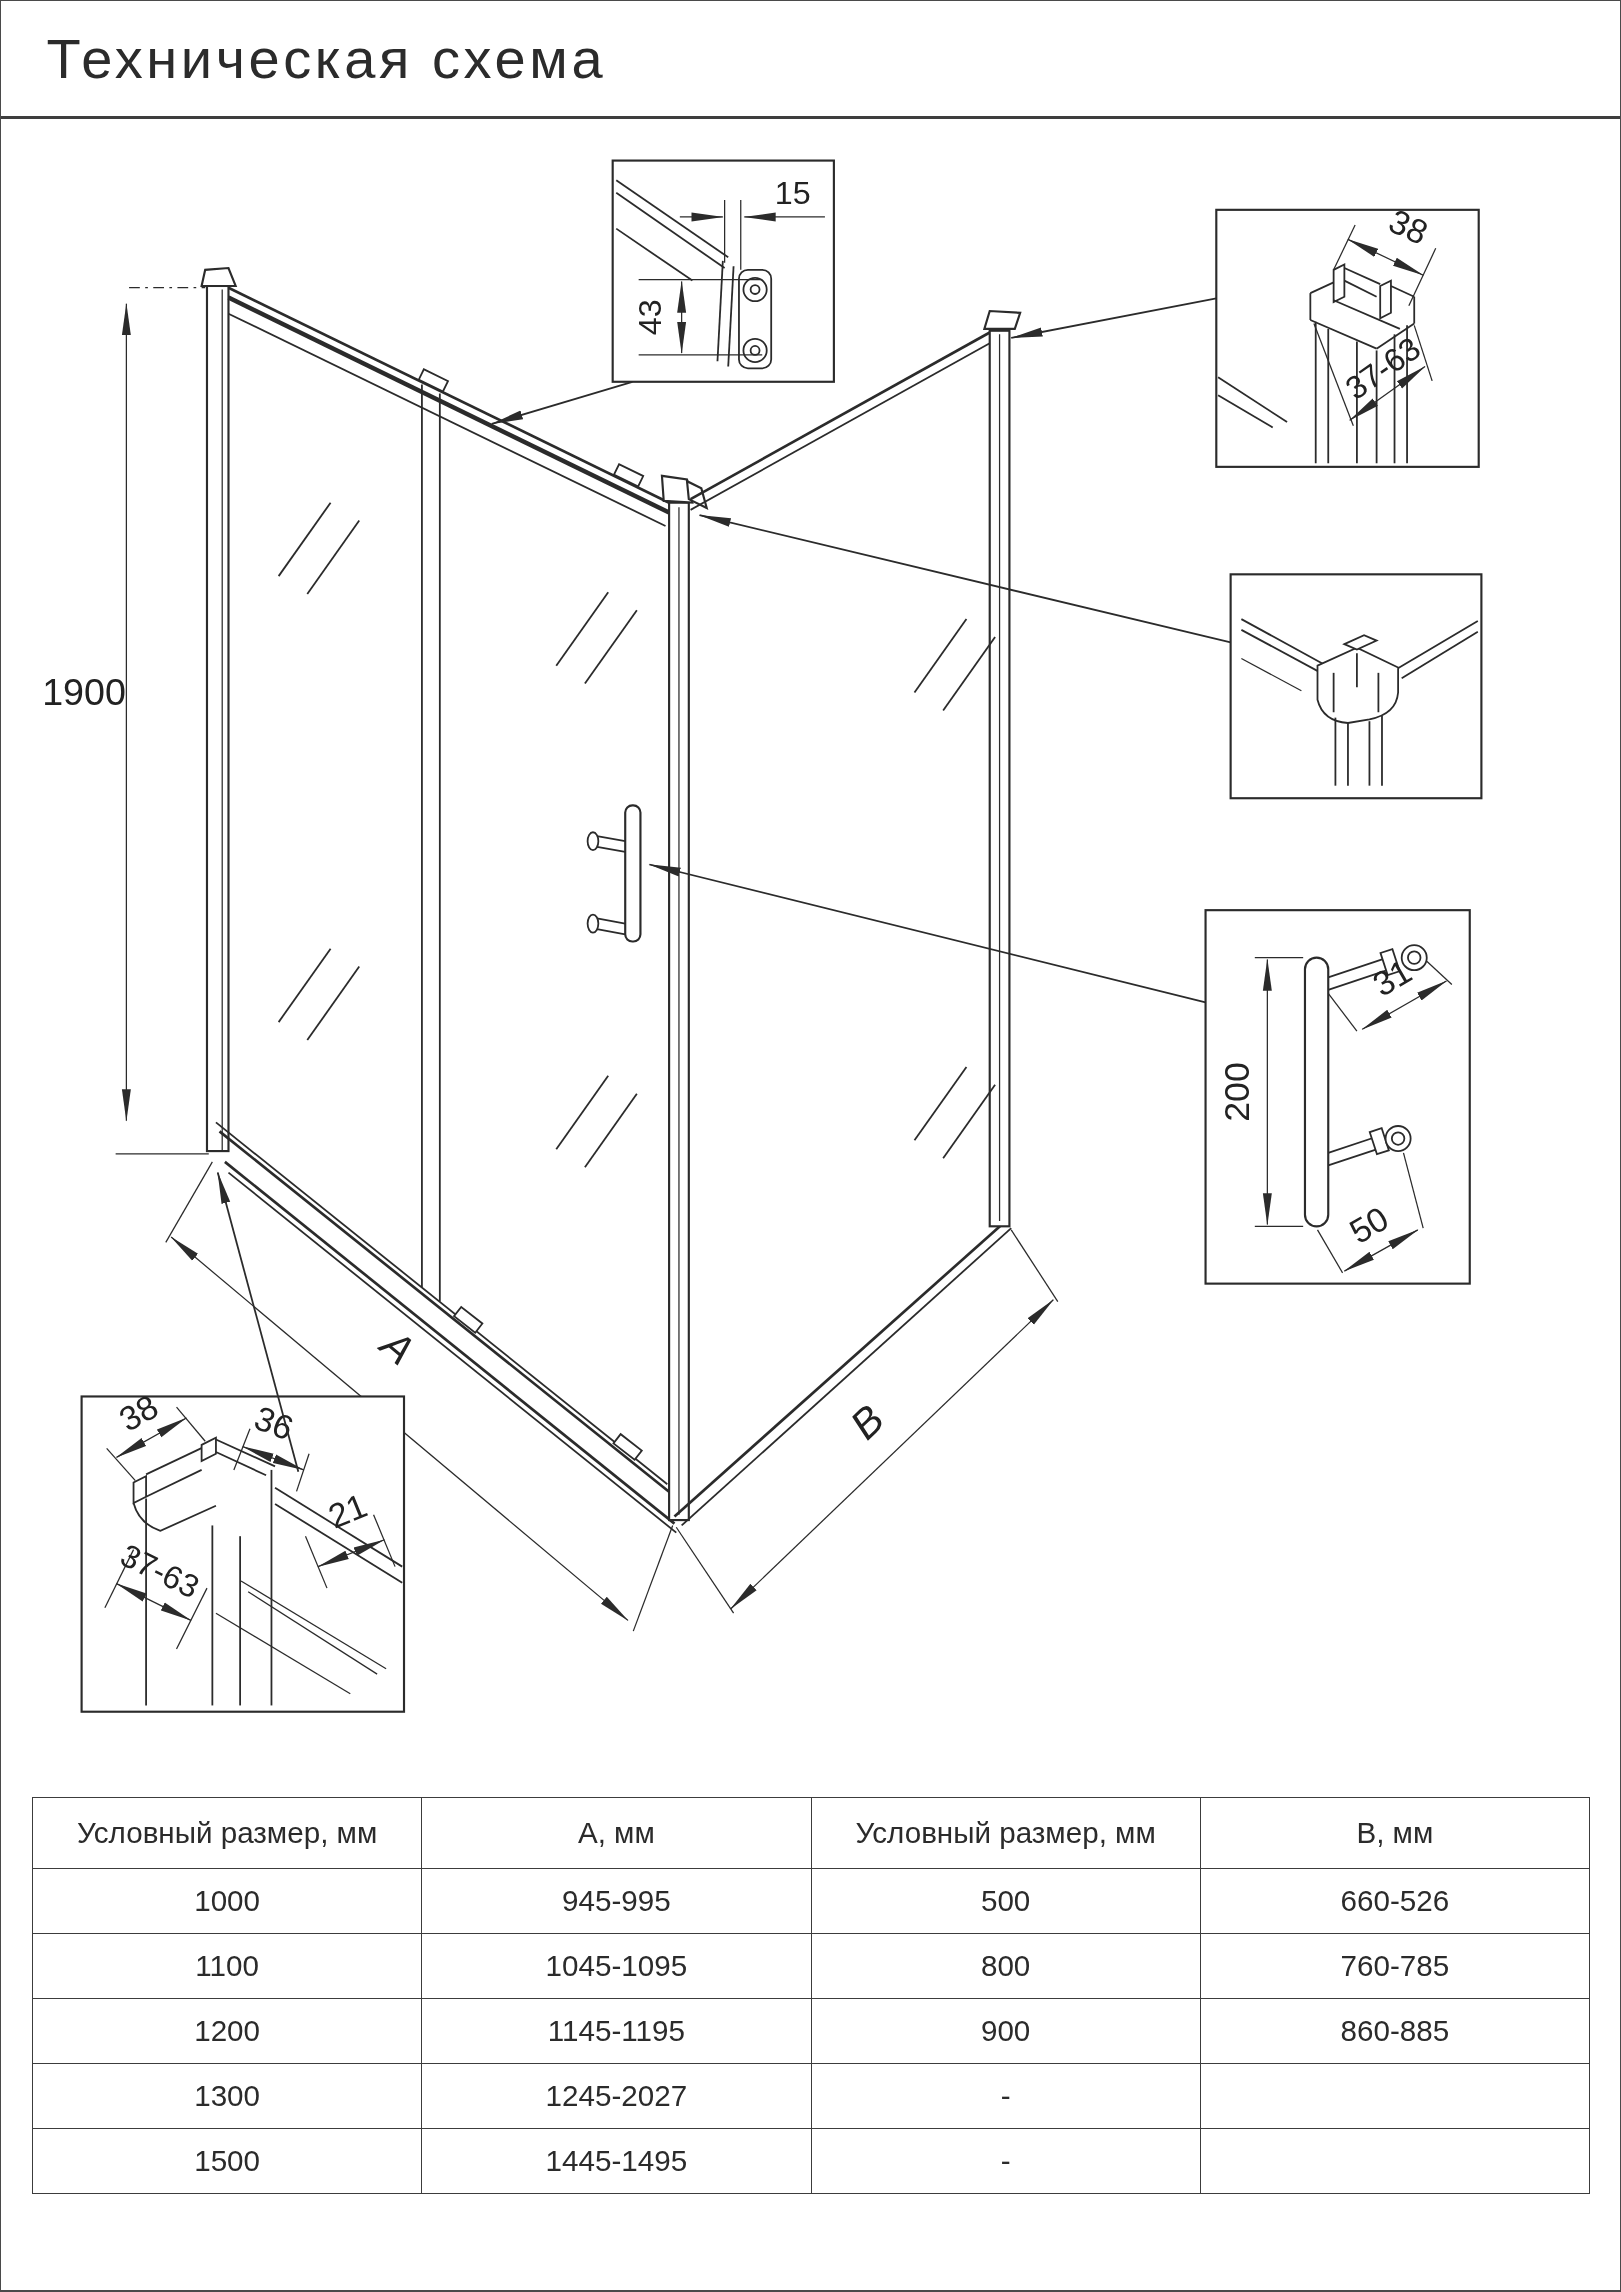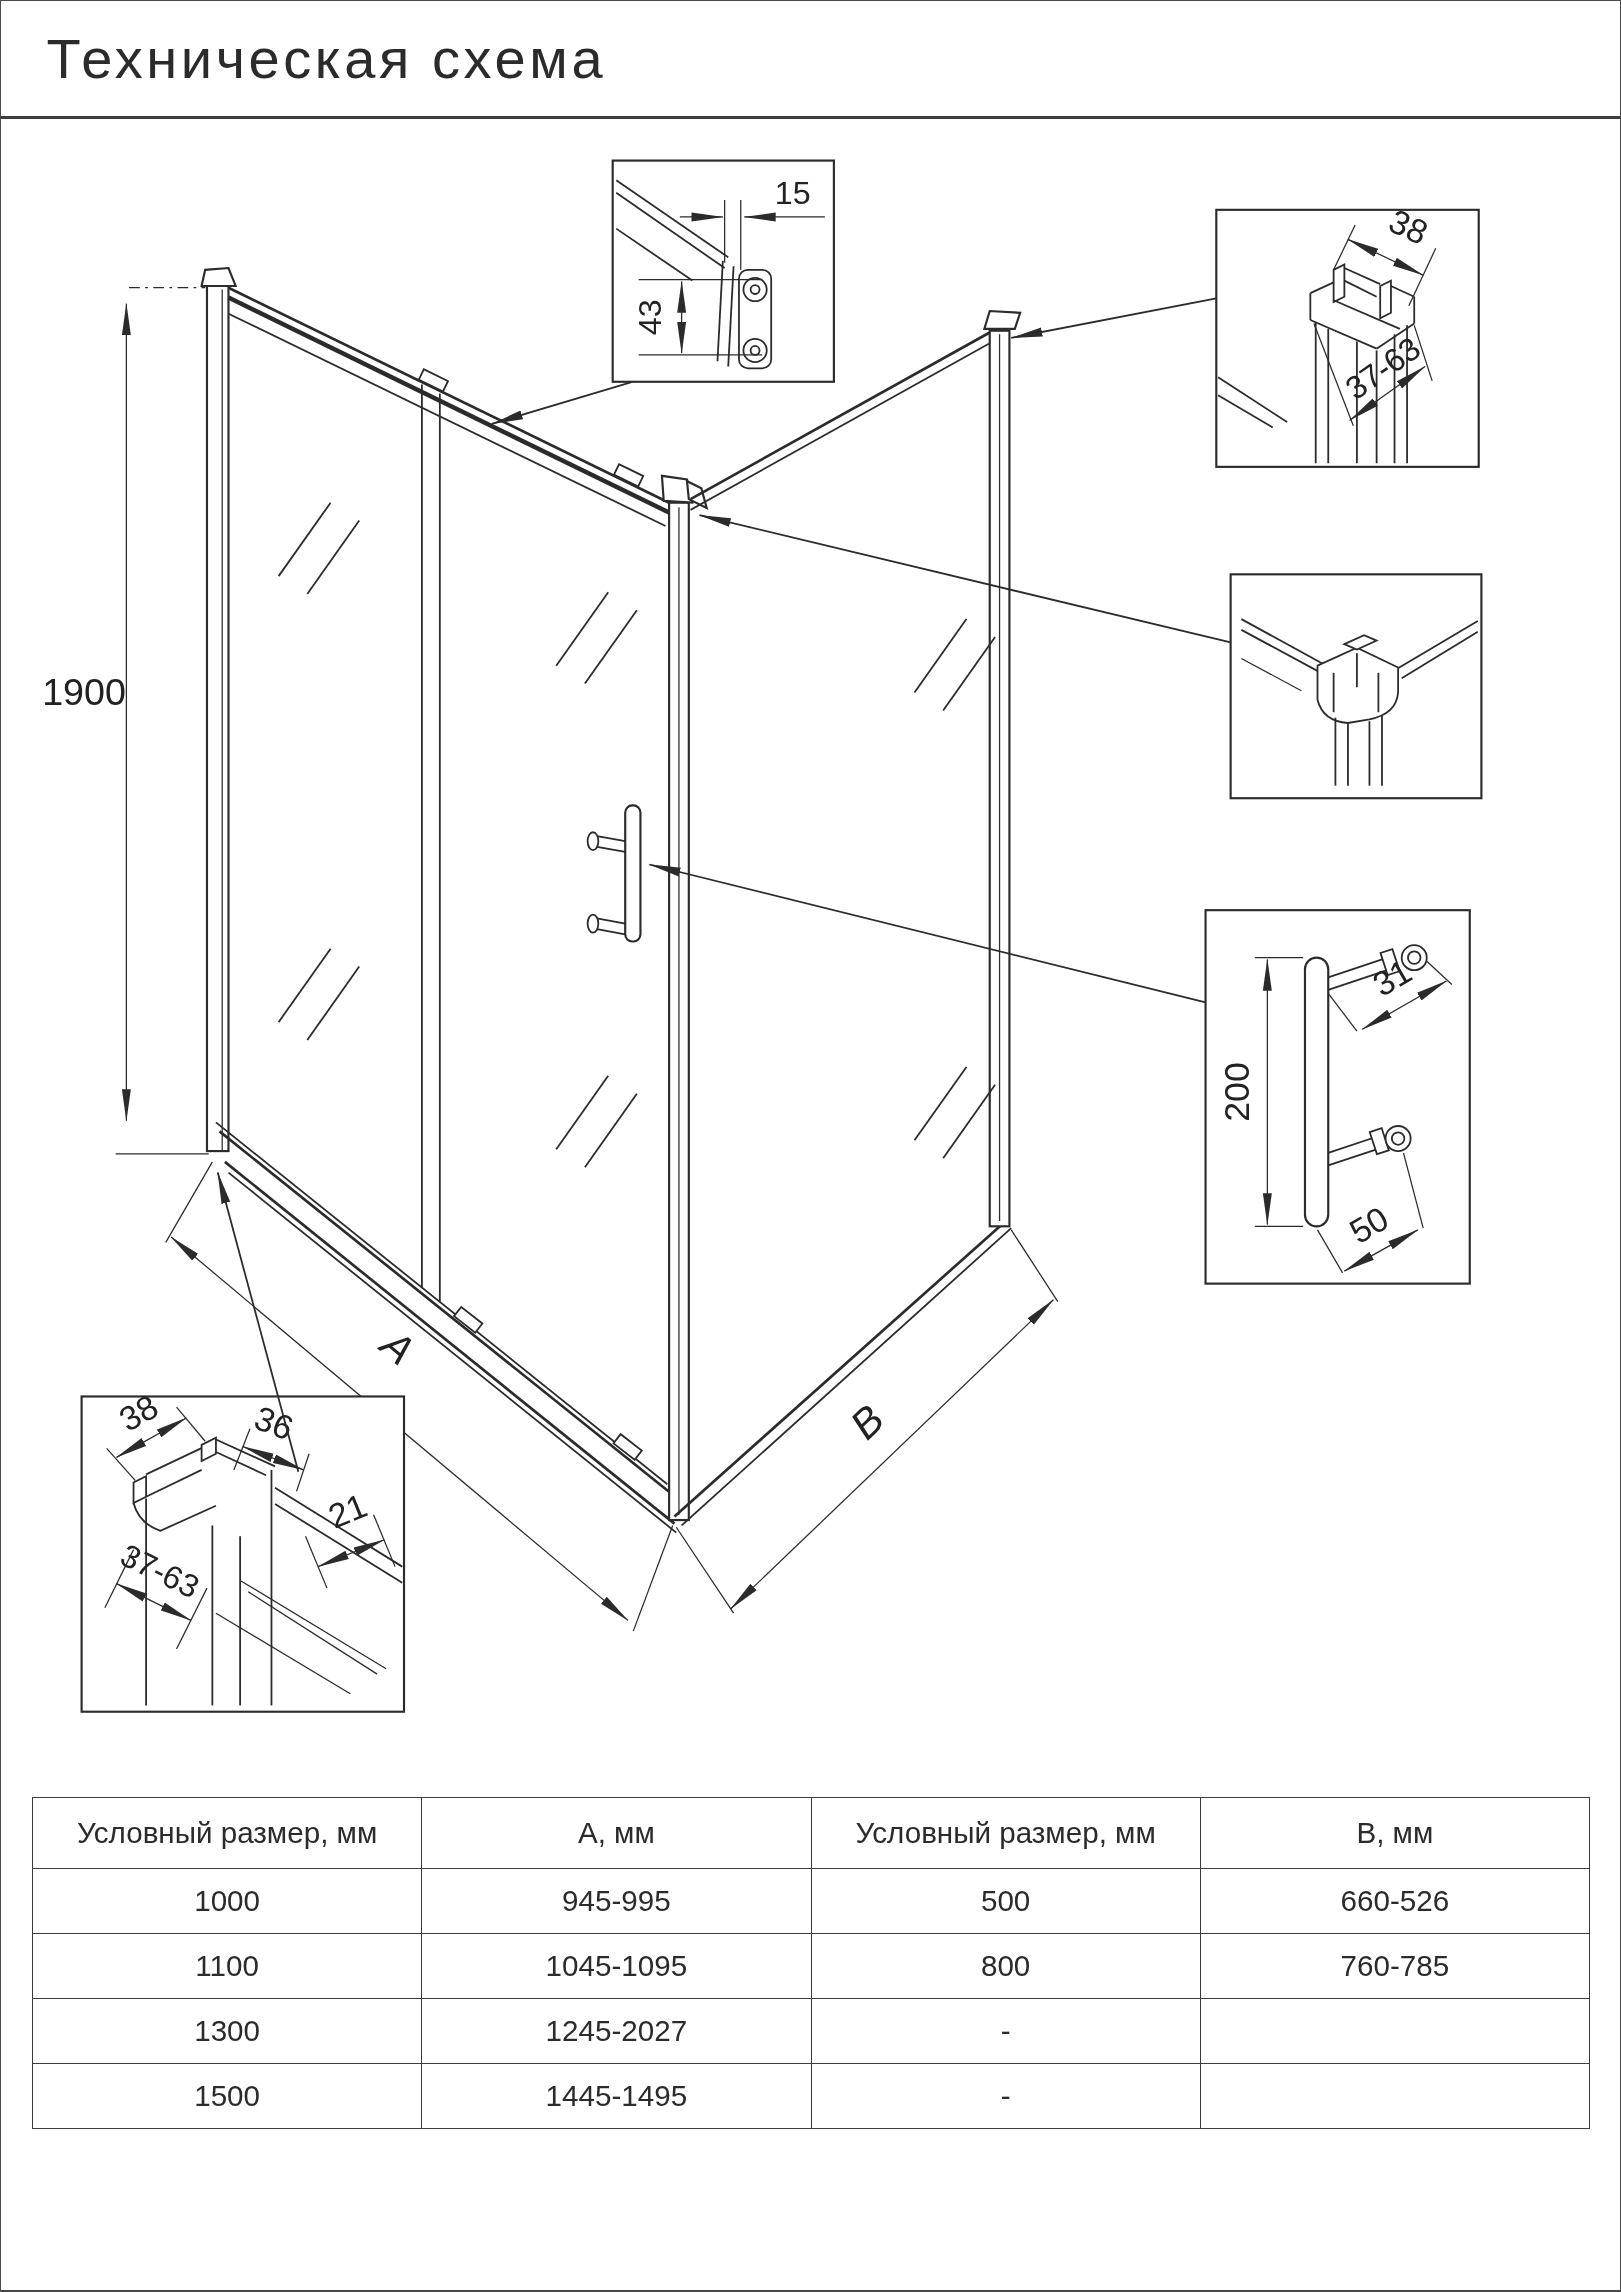--- a/index.html
+++ b/index.html
@@ -318,20 +318,26 @@
         <td>500</td>
         <td>660-526</td>
       </tr>
       <tr>
         <td>1100</td>
         <td>1045-1095</td>
         <td>800</td>
         <td>760-785</td>
       </tr>
       <tr>
+        <td>1200</td>
+        <td>1145-1195</td>
+        <td>900</td>
+        <td>860-885</td>
+      </tr>
+      <tr>
         <td>1300</td>
         <td>1245-2027</td>
         <td>-</td>
         <td></td>
       </tr>
       <tr>
         <td>1500</td>
         <td>1445-1495</td>
         <td>-</td>
         <td></td>

